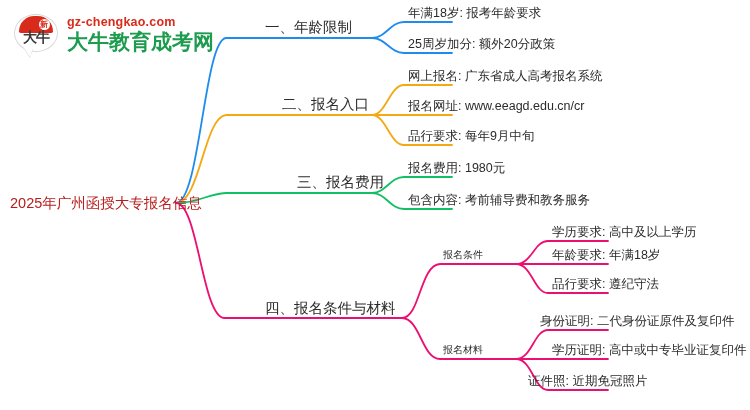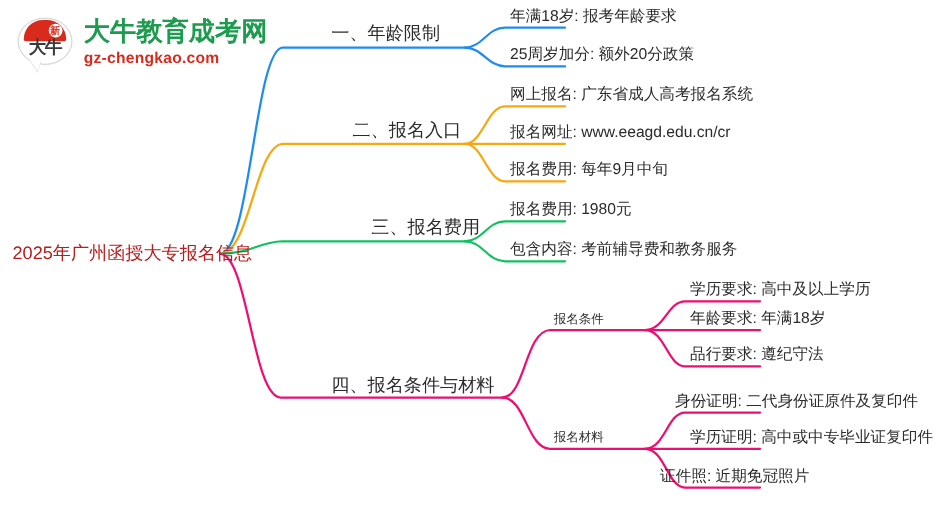--- a/index.html
+++ b/index.html
@@ -141,22 +141,22 @@
   <div id="logo-mark">
     <div class="bubble"></div>
     <div class="cap">
       <div class="dot">
         <span>新</span>
       </div>
     </div>
     <div class="zh">大牛</div>
   </div>
   <div id="logo-text">
+    <div id="logo-sub">gz-chengkao.com</div>
     <div id="logo-title">大牛教育成考网</div>
-    <div id="logo-sub">gz-chengkao.com</div>
   </div>
 </div>
 
 <svg id="wires" viewBox="0 0 750 410" xmlns="http://www.w3.org/2000/svg">
   <g fill="none" stroke-width="1.8" stroke-linecap="round">
 
     <g stroke="#1f8ced">
       <path d="M176,203 C200,203 204,40 226,38 L372,38"></path>
       <path d="M372,38 C386,38 390,22 404,22 L452,22"></path>
       <path d="M372,38 C386,38 390,53 404,53 L452,53"></path>
@@ -193,21 +193,21 @@
 
 <div class="node root" style="left:10px; top:203px;">2025年广州函授大专报名信息</div>
 
 <div class="node lvl1" style="left:265px; top:27px;">一、年龄限制</div>
 <div class="node leaf" style="left:408px; top:13px;">年满18岁: 报考年龄要求</div>
 <div class="node leaf" style="left:408px; top:44px;">25周岁加分: 额外20分政策</div>
 
 <div class="node lvl1" style="left:282px; top:104px;">二、报名入口</div>
 <div class="node leaf" style="left:408px; top:76px;">网上报名: 广东省成人高考报名系统</div>
 <div class="node leaf" style="left:408px; top:106px;">报名网址: www.eeagd.edu.cn/cr</div>
-<div class="node leaf" style="left:408px; top:136px;">报名费用: 每年9月中旬</div>
+<div class="node leaf" style="left:408px; top:136px;">品行要求: 每年9月中旬</div>
 
 <div class="node lvl1" style="left:265px; top:182px;margin-left:32px;">三、报名费用</div>
 <div class="node leaf" style="left:408px; top:168px;">报名费用: 1980元</div>
 <div class="node leaf" style="left:408px; top:200px;">包含内容: 考前辅导费和教务服务</div>
 
 <div class="node lvl1" style="left:265px; top:308px;">四、报名条件与材料</div>
 
 <div class="node lvl2" style="left:443px; top:255px;">报名条件</div>
 <div class="node leaf" style="left:552px; top:232px;">学历要求: 高中及以上学历</div>
 <div class="node leaf" style="left:552px; top:255px;">年龄要求: 年满18岁</div>

